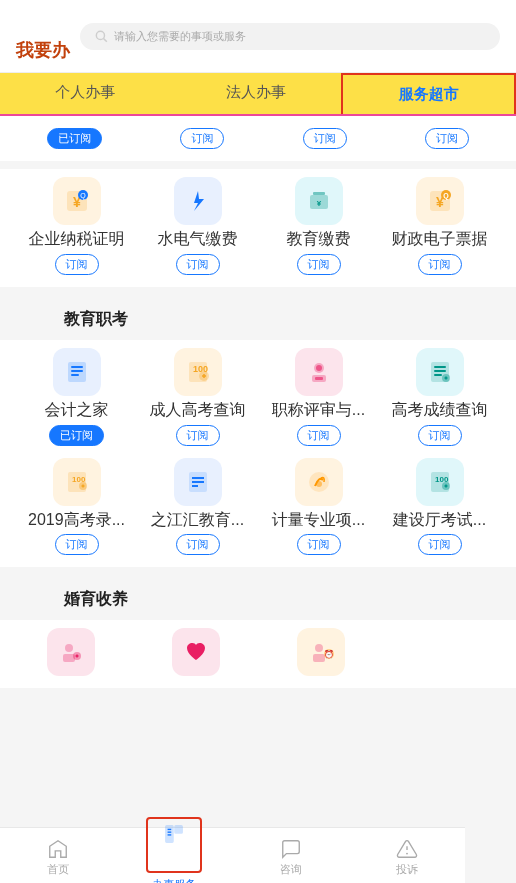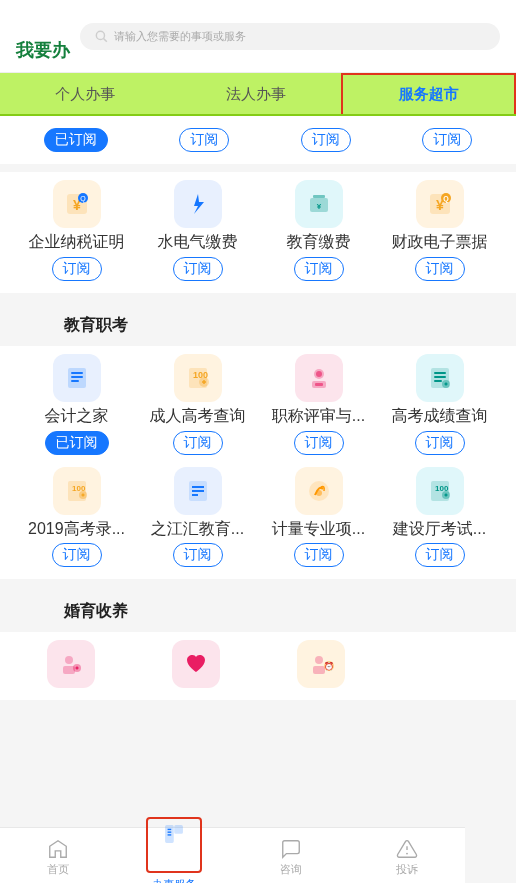--- a/index.html
+++ b/index.html
@@ -17,21 +17,21 @@
       background: #fff;
       padding: 10px 16px;
       display: flex;
       align-items: center;
       gap: 10px;
       border-bottom: 1px solid #eee;
     }
     .header-title {
       font-size: 18px;
       font-weight: 600;
-      color: #15803d;
+      color: #c2410c;
       white-space: nowrap;
       margin-top: 28px;
     }
     .search-bar {
       flex: 1;
       background: #f2f2f2;
       border-radius: 20px;
       padding: 6px 14px;
       display: flex;
       align-items: center;
@@ -42,24 +42,23 @@
       height: 14px;
       opacity: 0.4;
     }
     .search-placeholder {
       font-size: 11px;
       color: #aaa;
     }
 
     
     .tabs {
-      background: #bef264;
-      display: flex;
-      border-bottom: 2px solid #84cc16;
-      align-items: flex-end;
+      background: #fde047;
+      display: flex;
+      border-bottom: 2px solid #ec4899;
     }
     .tab {
       flex: 1;
       text-align: center;
       padding: 10px 0;
       font-size: 15px;
       color: #555;
       cursor: pointer;
       position: relative;
     }
@@ -110,21 +109,21 @@
     }
 
     .service-name {
       font-size: 16px;
       color: #333;
       text-align: center;
       line-height: 1.3;
     }
 
     .subscribe-btn {
-      font-size: 14px;
+      font-size: 11px;
       color: #1677ff;
       border: 1px solid #1677ff;
       border-radius: 20px;
       padding: 2px 10px;
       background: #fff;
       cursor: pointer;
     }
 
     .subscribe-btn.active {
       background: #1677ff;

